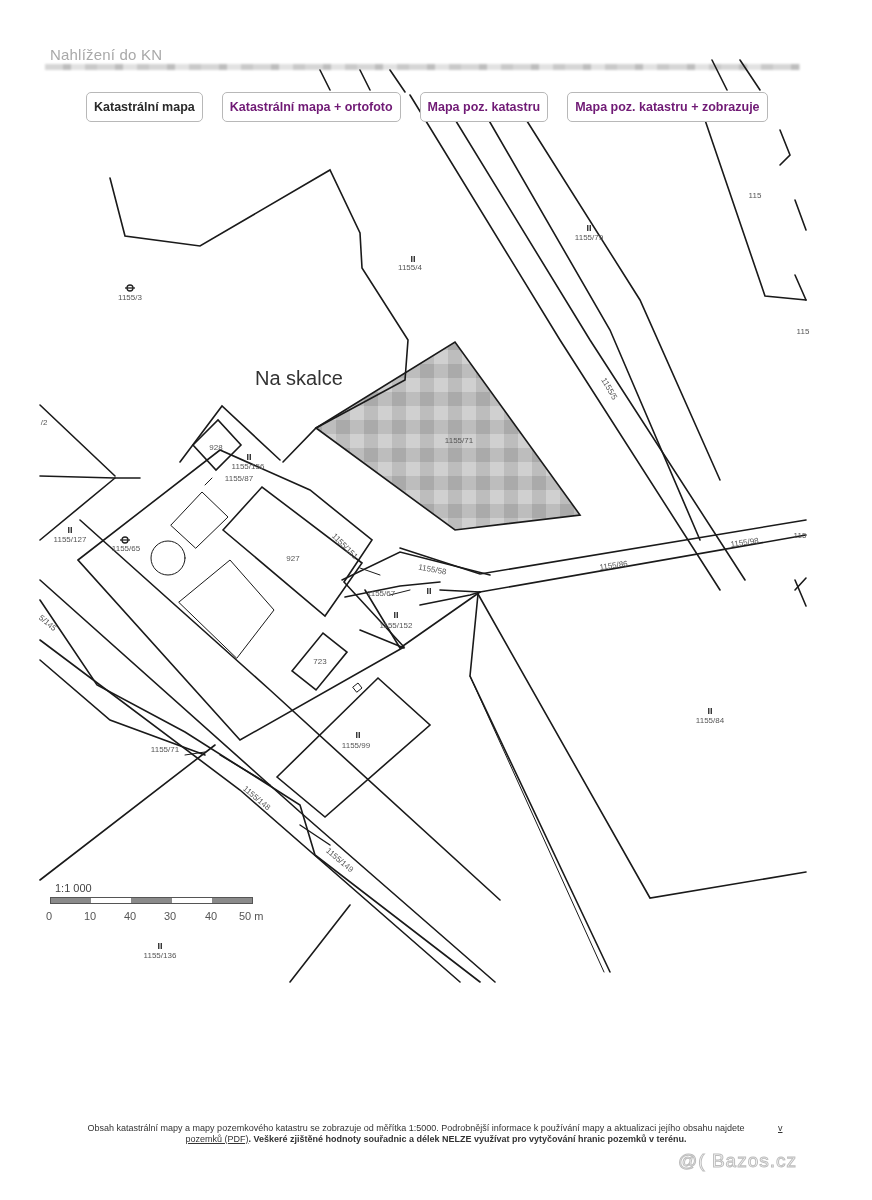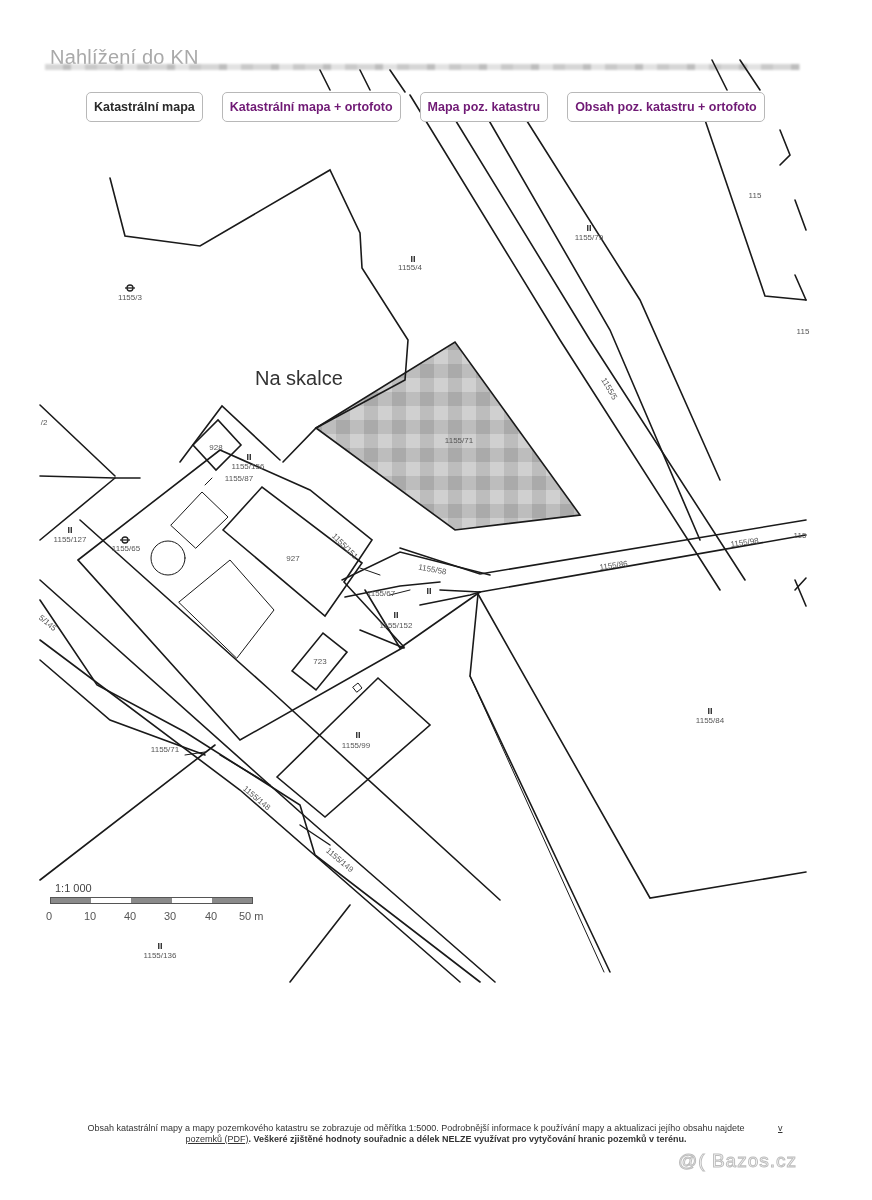--- a/index.html
+++ b/index.html
@@ -1,17 +1,17 @@
 <!DOCTYPE html>
 <html><head>
 <meta charset="utf-8">
 <style>
   html, body { margin:0; padding:0; background:#ffffff; }
   body { width:872px; height:1200px; position:relative; overflow:hidden; font-family:"Liberation Sans", sans-serif; color:#222; }
-  .page-title { position:absolute; left:50px; top:46px; font-size:20px; color:#a9a9a9; letter-spacing:0.2px; }
+  .page-title { position:absolute; left:50px; top:46px; font-size:15px; color:#a9a9a9; letter-spacing:0.2px; }
   .title-rule { position:absolute; left:45px; top:64px; width:755px; height:6px;
     background:repeating-linear-gradient(90deg,#d6d6d6 0 18px,#bdbdbd 18px 26px,#e2e2e2 26px 40px,#c9c9c9 40px 52px); filter:blur(1px); }
   .tabs { position:absolute; left:86px; top:92px; display:flex; gap:19px; }
   .tab { height:28px; padding:0 7px; border:1px solid #b8b8b8; border-radius:5px; background:#fff;
     display:flex; align-items:center; font-size:12.5px; font-weight:bold; color:#701a75; white-space:nowrap; cursor:pointer; }
   .tab.active { color:#2a2a2a; }
   svg.map { position:absolute; left:0; top:0; }
   .lbl { font-family:"Liberation Sans", sans-serif; fill:#555; font-size:8px; }
   .place { font-family:"Liberation Sans", sans-serif; fill:#333; font-size:20px; }
   .scale { position:absolute; left:50px; top:897px; }
@@ -168,21 +168,21 @@
     <text x="216" y="450">928</text>
     <text x="293" y="561">927</text>
     <text x="320" y="664">723</text>
   </g>
 </svg>
 
 <div class="tabs">
   <div class="tab active">Katastrální mapa</div>
   <div class="tab">Katastrální mapa + ortofoto</div>
   <div class="tab">Mapa poz. katastru</div>
-  <div class="tab">Obsah poz. katastru + ortofoto</div>
+  <div class="tab">Mapa poz. katastru + zobrazuje</div>
 </div>
 
 <div class="scale-title">1:1 000</div>
 <div class="scale">
   <div class="scale-bar">
     <span style="background:#8a8a8a"></span>
       <span style="background:#fff"></span>
       <span style="background:#8a8a8a"></span>
       <span style="background:#fff"></span>
       <span style="background:#8a8a8a"></span>

